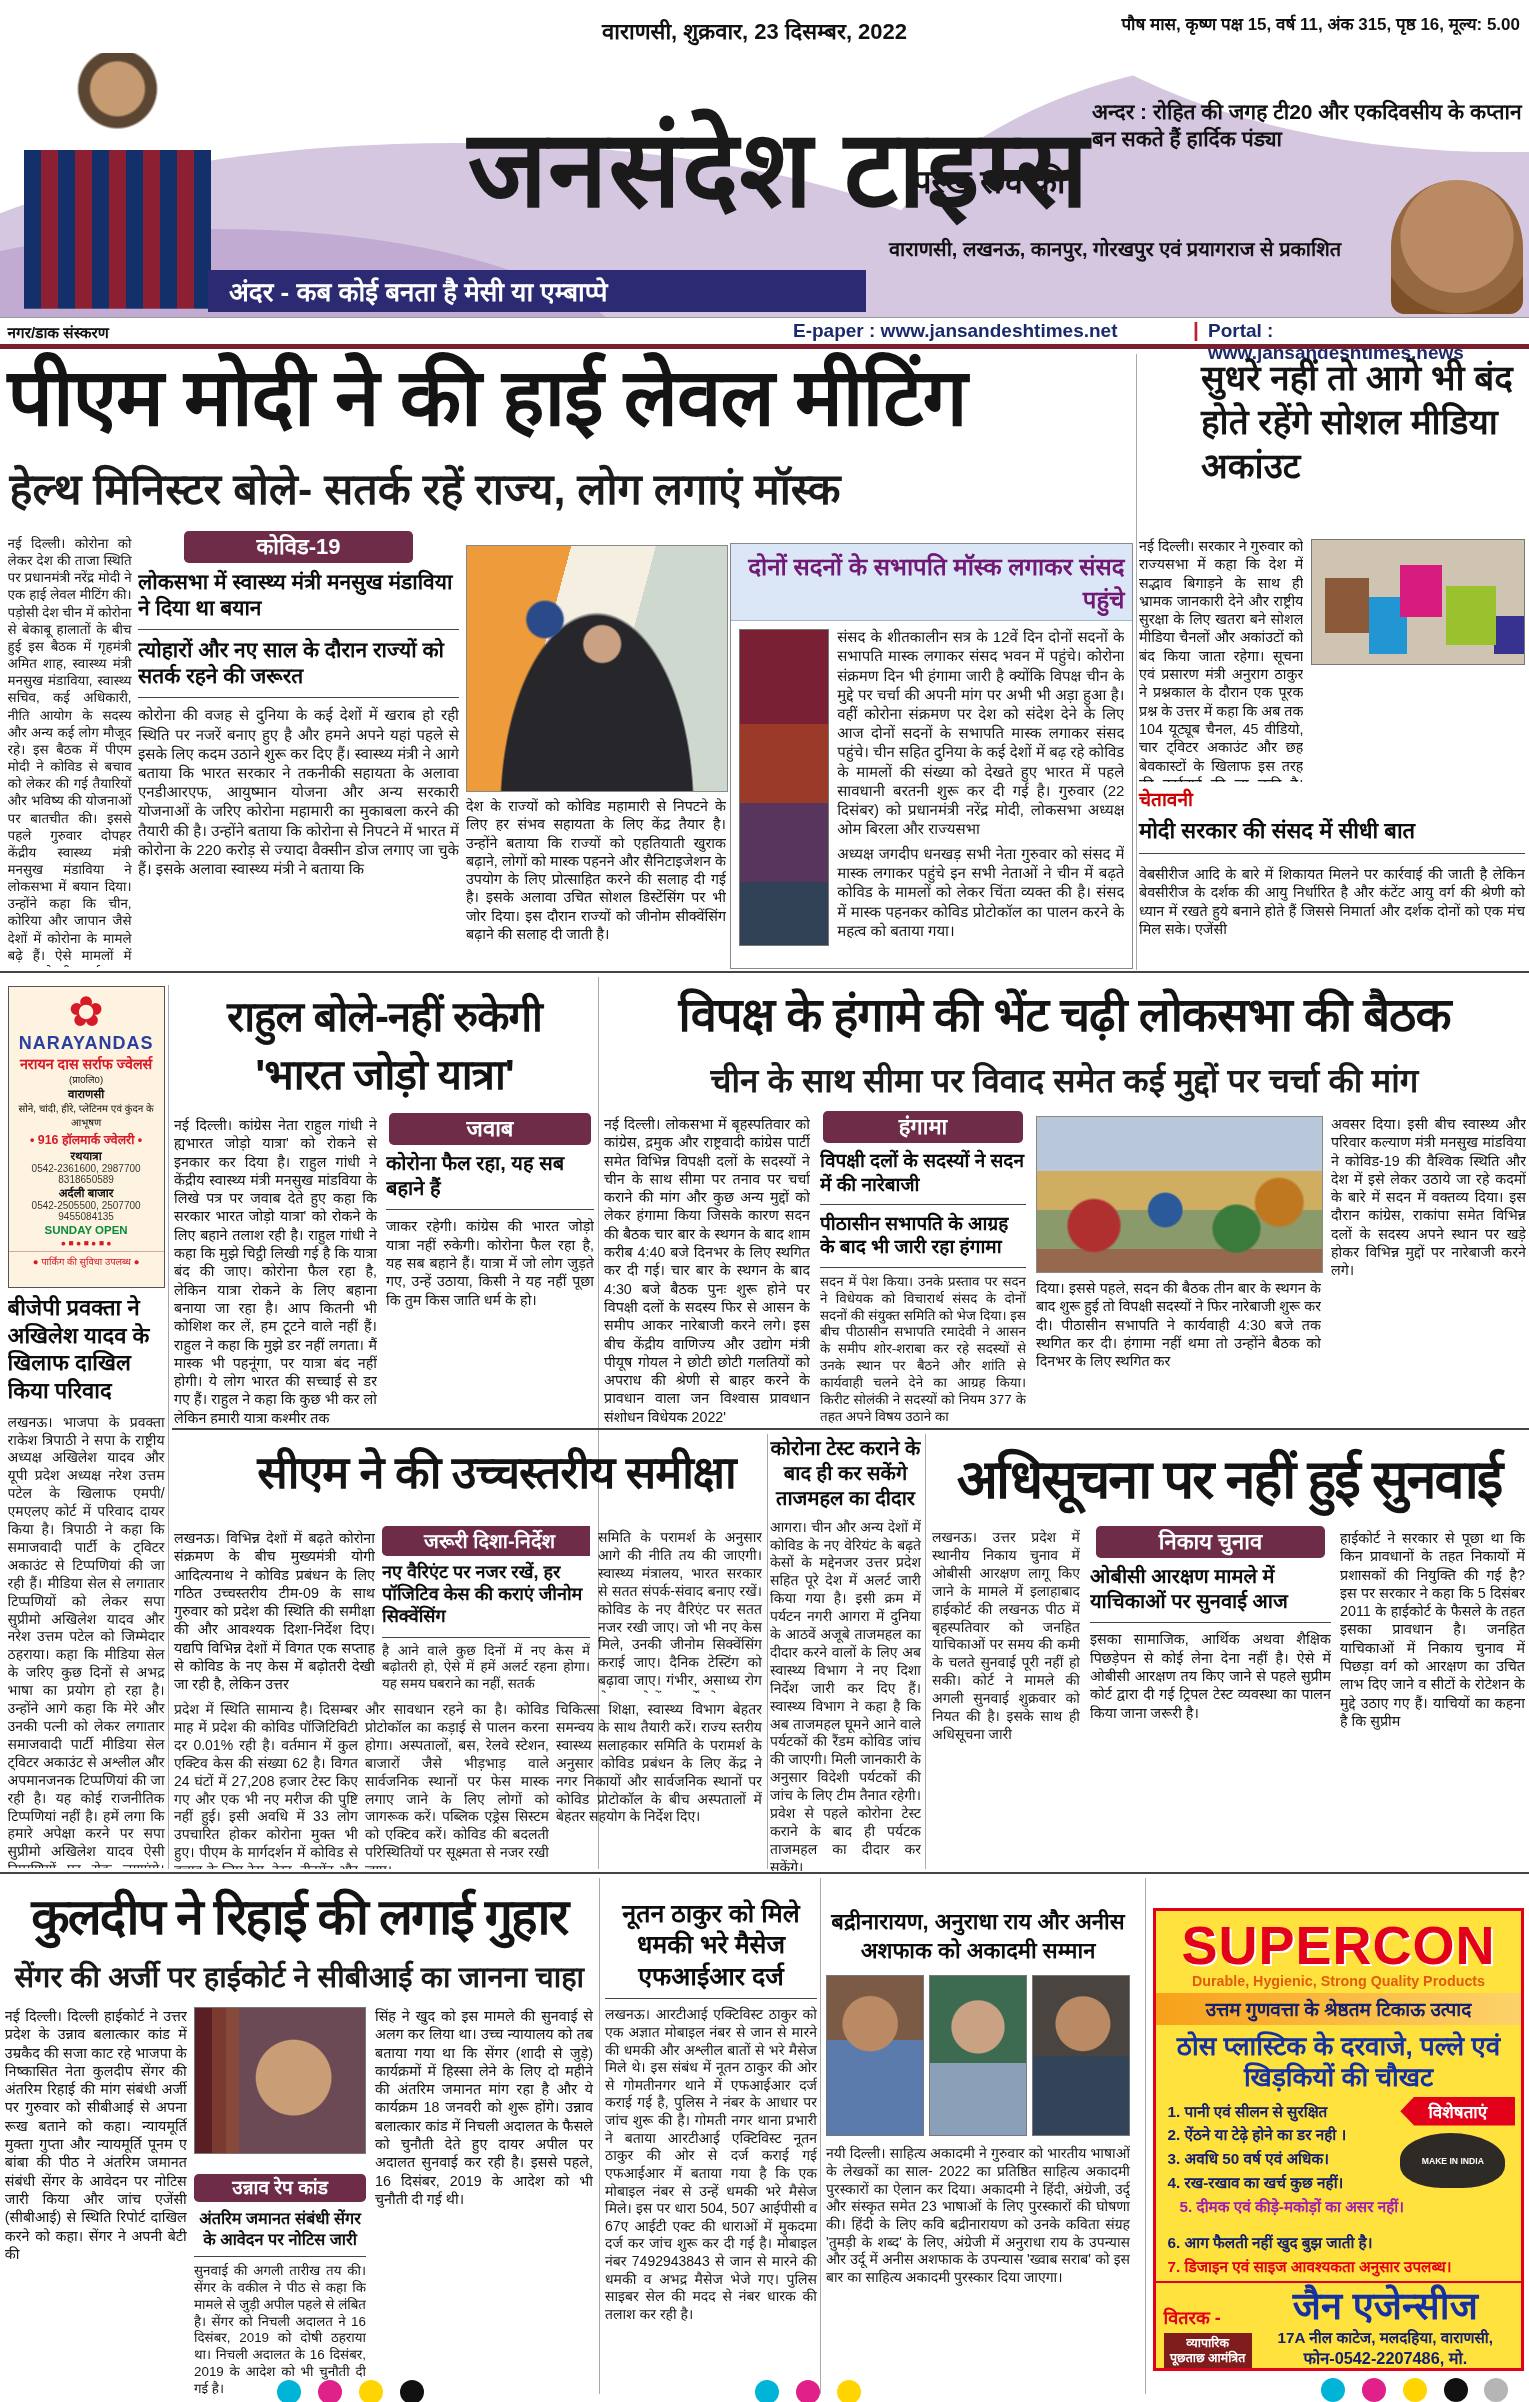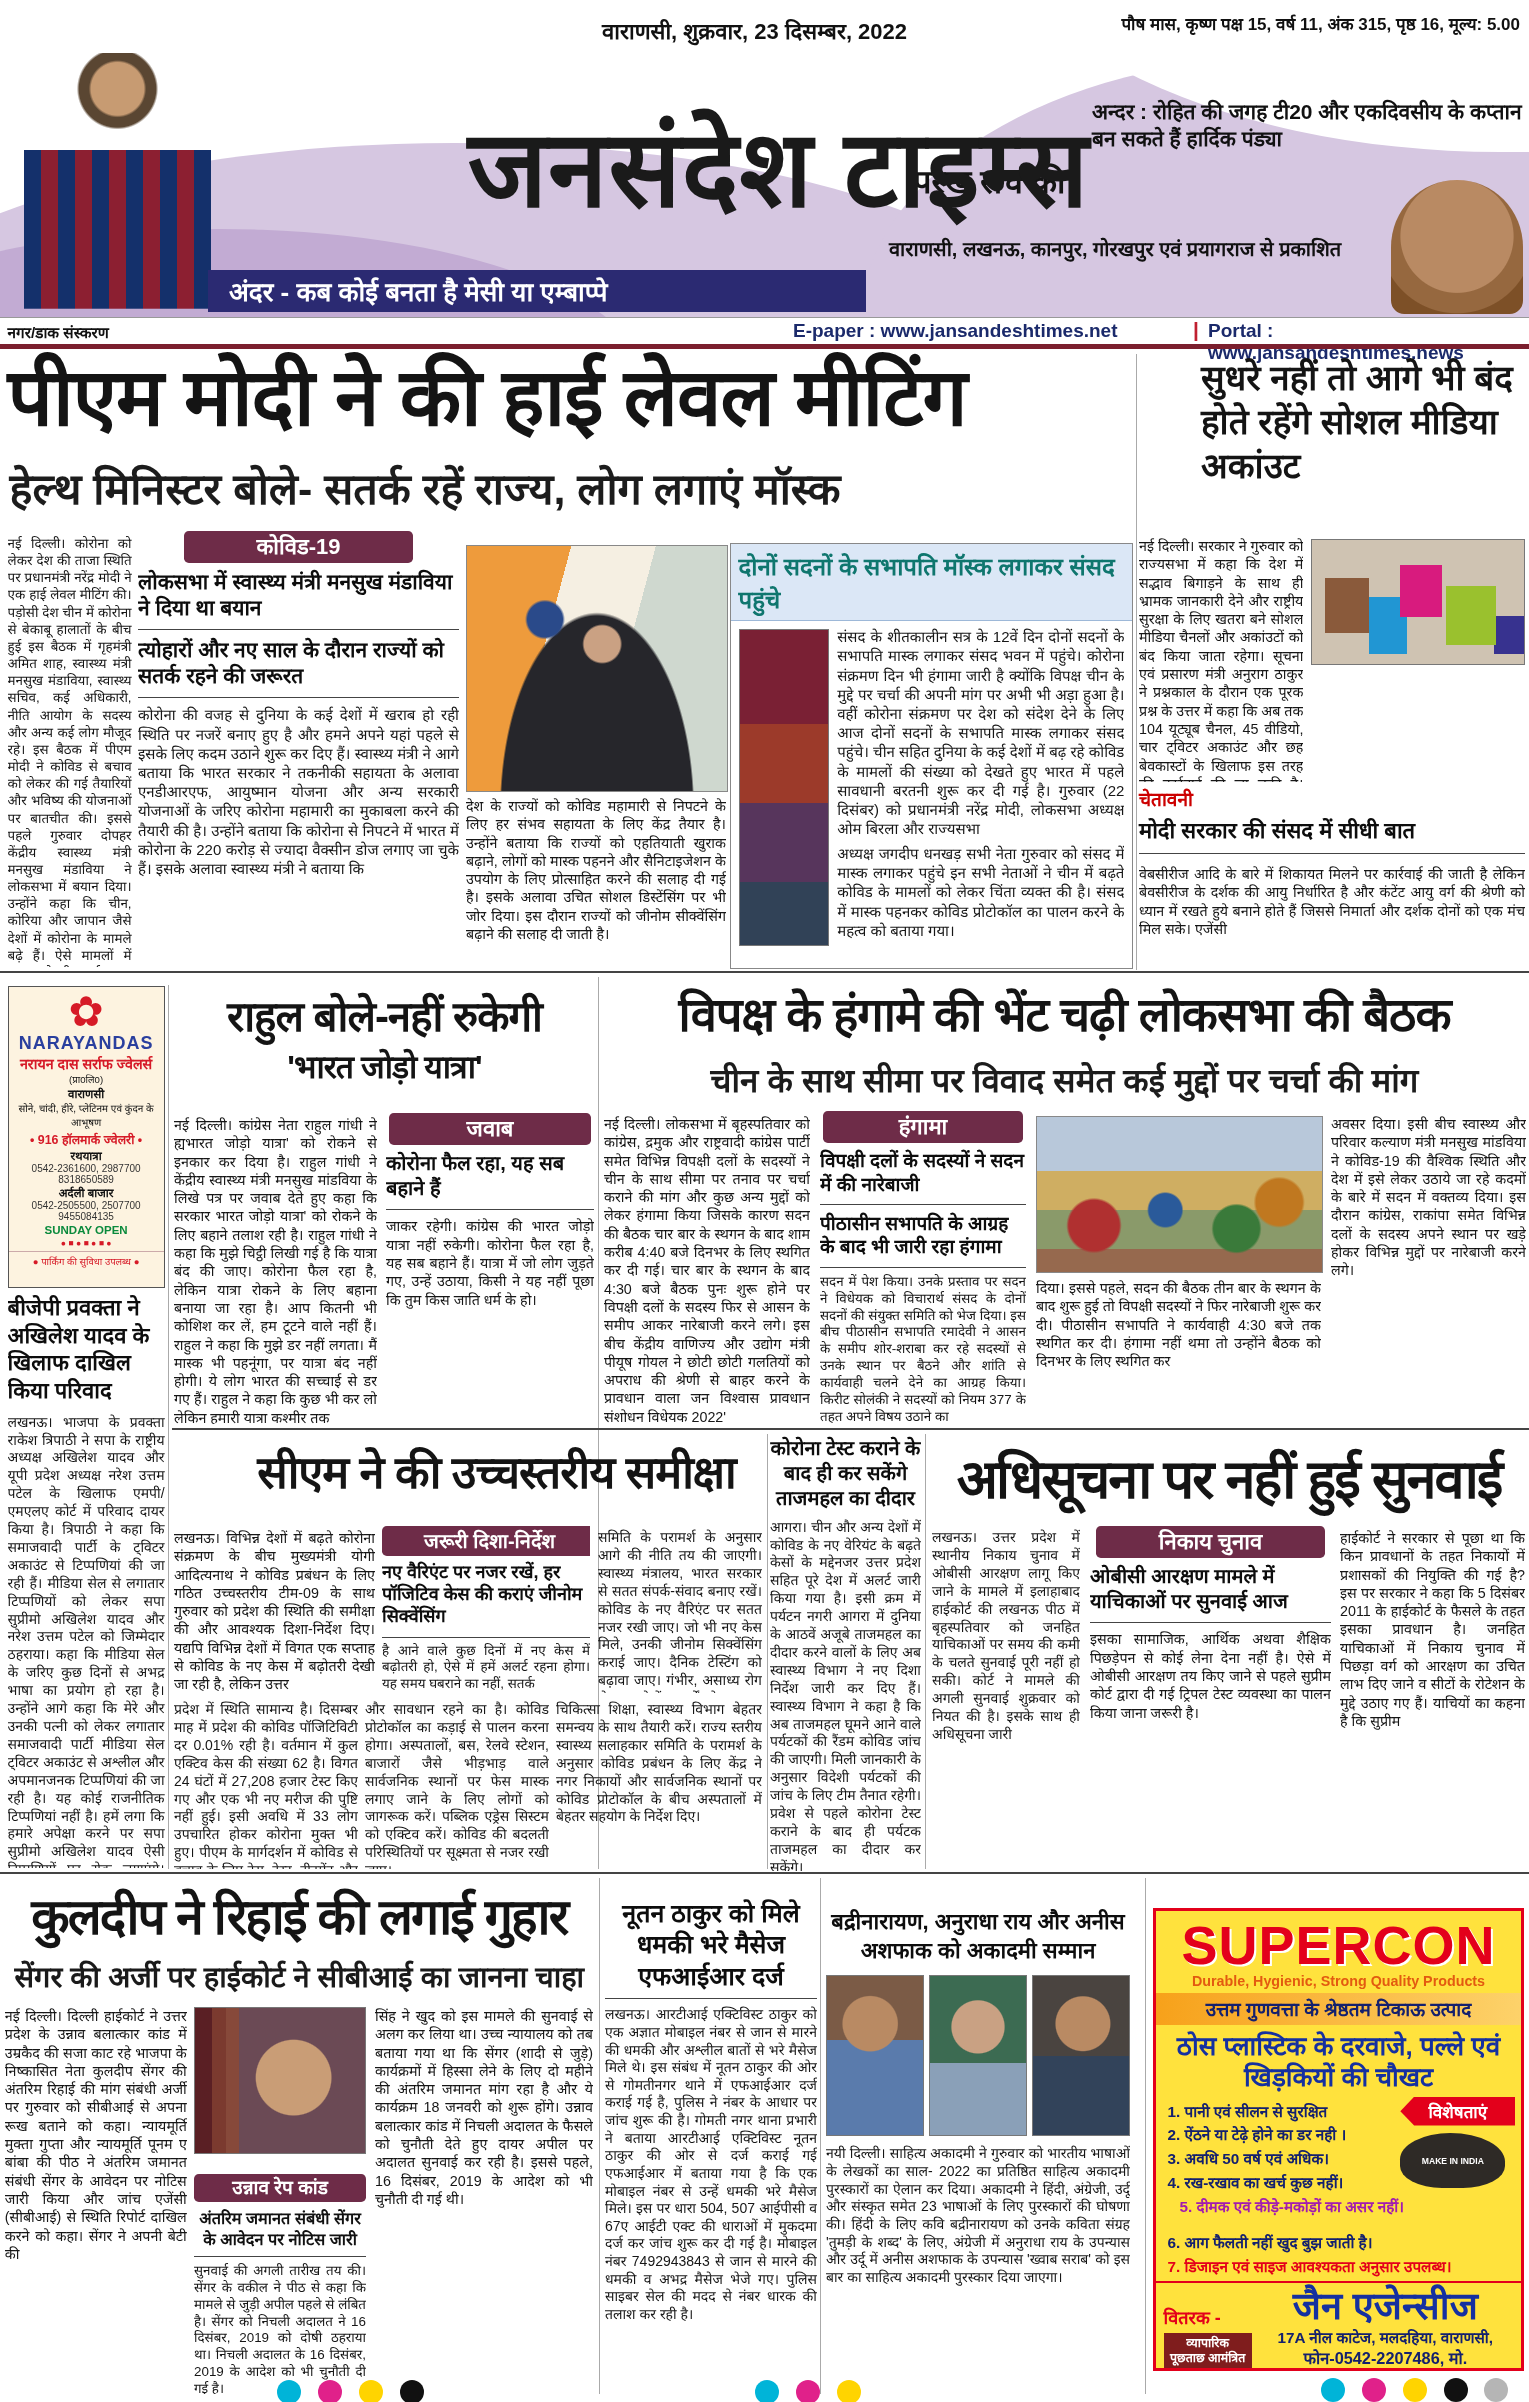--- a/index.html
+++ b/index.html
@@ -88,21 +88,21 @@
 
   <div class="abs photo" style="left:466px;top:545px;width:260px;height:245px;
               background:
                 radial-gradient(circle at 52% 40%, #caa183 0 9%, transparent 10%),
                 radial-gradient(circle at 30% 30%, #2a4a8a 0 7%, transparent 8%),
                 radial-gradient(ellipse at 50% 108%, #26262b 0 52%, transparent 53%),
                 linear-gradient(105deg,#ee9b3c 0 32%,#f5efe2 32% 58%,#cfd8cf 58% 100%);"></div>
   <div class="abs body15" style="left:466px;top:797px;width:260px;height:170px;">देश के राज्यों को कोविड महामारी से निपटने के लिए हर संभव सहायता के लिए केंद्र तैयार है। उन्होंने बताया कि राज्यों को एहतियाती खुराक बढ़ाने, लोगों को मास्क पहनने और सैनिटाइजेशन के उपयोग के लिए प्रोत्साहित करने की सलाह दी गई है। इसके अलावा उचित सोशल डिस्टेंसिंग पर भी जोर दिया। इस दौरान राज्यों को जीनोम सीक्वेंसिंग बढ़ाने की सलाह दी जाती है।</div>
 
   <div class="abs" style="left:730px;top:543px;width:403px;height:426px;border:1px solid #888;box-sizing:border-box;overflow:hidden;">
-    <div class="b" style="background:#dbe7f6;color:#0f766e;font-size:24px;padding:4.8px 7.6px;border-bottom:1.9px solid #9db8d8;">दोनों सदनों के सभापति मॉस्क लगाकर संसद पहुंचे</div>
+    <div class="b" style="background:#dbe7f6;color:#701a75;font-size:24px;padding:4.8px 7.6px;border-bottom:1.9px solid #9db8d8;text-align:right;">दोनों सदनों के सभापति मॉस्क लगाकर संसद पहुंचे</div>
     <div style="padding:6.7px 7.6px;">
       <div style="float:left;width:88px;height:315px;margin:1.9px 8.6px 3.8px 0;border:1px solid #777;
                   background:linear-gradient(180deg,#7a2034 0 30%,#9c3a2a 30% 55%,#57355c 55% 80%,#314257 80%);"></div>
       <div class="body15" style="font-size:15px;">संसद के शीतकालीन सत्र के 12वें दिन दोनों सदनों के सभापति मास्क लगाकर संसद भवन में पहुंचे। कोरोना संक्रमण दिन भी हंगामा जारी है क्योंकि विपक्ष चीन के मुद्दे पर चर्चा की अपनी मांग पर अभी भी अड़ा हुआ है। वहीं कोरोना संक्रमण पर देश को संदेश देने के लिए आज दोनों सदनों के सभापति मास्क लगाकर संसद पहुंचे। चीन सहित दुनिया के कई देशों में बढ़ रहे कोविड के मामलों की संख्या को देखते हुए भारत में पहले सावधानी बरतनी शुरू कर दी गई है। गुरुवार (22 दिसंबर) को प्रधानमंत्री नरेंद्र मोदी, लोकसभा अध्यक्ष ओम बिरला और राज्यसभा</div>
       <div class="body15" style="font-size:15px;margin-top:5.7px;">अध्यक्ष जगदीप धनखड़ सभी नेता गुरुवार को संसद में मास्क लगाकर पहुंचे इन सभी नेताओं ने चीन में बढ़ते कोविड के मामलों को लेकर चिंता व्यक्त की है। संसद में मास्क पहनकर कोविड प्रोटोकॉल का पालन करने के महत्व को बताया गया।</div>
     </div>
   </div>
 
   <div class="abs hl" style="left:1201px;top:356px;width:325px;font-size:35px;font-weight:800;line-height:1.25;letter-spacing:0;">सुधरे नहीं तो आगे भी बंद होते रहेंगे सोशल मीडिया अकांउट</div>
   <div class="abs" style="left:1139px;top:537px;width:386px;height:245px;overflow:hidden;">
@@ -141,21 +141,21 @@
     <div style="color:#d61a27;font-size:9.6px;margin-top:2.9px;border-top:1px solid #caa;padding-top:2.9px;">● पार्किंग की सुविधा उपलब्ध ●</div>
   </div>
 
   <div class="abs" style="left:7.6px;top:1294px;width:157px;height:574px;overflow:hidden;">
     <div class="b" style="font-size:22px;line-height:1.25;color:#0d0d0d;">बीजेपी प्रवक्ता ने अखिलेश यादव के खिलाफ दाखिल किया परिवाद</div>
     <div class="body15" style="margin-top:9.6px;font-size:14px;">लखनऊ। भाजपा के प्रवक्ता राकेश त्रिपाठी ने सपा के राष्ट्रीय अध्यक्ष अखिलेश यादव और यूपी प्रदेश अध्यक्ष नरेश उत्तम पटेल के खिलाफ एमपी/एमएलए कोर्ट में परिवाद दायर किया है। त्रिपाठी ने कहा कि समाजवादी पार्टी के ट्विटर अकाउंट से टिप्पणियां की जा रही हैं। मीडिया सेल से लगातार टिप्पणियों को लेकर सपा सुप्रीमो अखिलेश यादव और नरेश उत्तम पटेल को जिम्मेदार ठहराया। कहा कि मीडिया सेल के जरिए कुछ दिनों से अभद्र भाषा का प्रयोग हो रहा है। उन्होंने आगे कहा कि मेरे और उनकी पत्नी को लेकर लगातार समाजवादी पार्टी मीडिया सेल ट्विटर अकाउंट से अश्लील और अपमानजनक टिप्पणियां की जा रही है। यह कोई राजनीतिक टिप्पणियां नहीं है। हमें लगा कि हमारे अपेक्षा करने पर सपा सुप्रीमो अखिलेश यादव ऐसी टिप्पणियों पर रोक लगाएंगे। लेकिन अब पानी सर से ऊपर हो गया है। इसीलिए अब हमने न्याय पालिका की शरण ली है और न्याय पालिका ऐसे अपमानजनक और अश्लील बयान देने वालों को सजा देगा।</div>
   </div>
   <div class="abs vrule" style="left:168px;top:985px;height:884px;"></div>
 
   <div class="abs hl" style="left:174px;top:986px;width:421px;text-align:center;font-size:42px;font-weight:800;">राहुल बोले-नहीं रुकेगी</div>
-  <div class="abs hl" style="left:174px;top:1044px;width:421px;text-align:center;font-size:32px;font-weight:800;">'भारत जोड़ो यात्रा'</div>
+  <div class="abs hl" style="left:174px;top:1044px;width:421px;text-align:center;font-size:42px;font-weight:800;">'भारत जोड़ो यात्रा'</div>
   <div class="abs body15" style="left:174px;top:1116px;width:203px;height:308px;">नई दिल्ली। कांग्रेस नेता राहुल गांधी ने ह्यभारत जोड़ो यात्रा' को रोकने से इनकार कर दिया है। राहुल गांधी ने केंद्रीय स्वास्थ्य मंत्री मनसुख मांडविया के लिखे पत्र पर जवाब देते हुए कहा कि सरकार भारत जोड़ो यात्रा' को रोकने के लिए बहाने तलाश रही है। राहुल गांधी ने कहा कि मुझे चिट्ठी लिखी गई है कि यात्रा बंद की जाए। कोरोना फैल रहा है, लेकिन यात्रा रोकने के लिए बहाना बनाया जा रहा है। आप कितनी भी कोशिश कर लें, हम टूटने वाले नहीं हैं। राहुल ने कहा कि मुझे डर नहीं लगता। मैं मास्क भी पहनूंगा, पर यात्रा बंद नहीं होगी। ये लोग भारत की सच्चाई से डर गए हैं। राहुल ने कहा कि कुछ भी कर लो लेकिन हमारी यात्रा कश्मीर तक</div>
   <div class="abs" style="left:386px;top:1113px;width:208px;height:312px;overflow:hidden;">
     <div style="text-align:center;">
       <span class="kicker" style="display:inline-block;width:182px;">जवाब</span>
     </div>
     <div class="boxsub" style="font-size:20px;">कोरोना फैल रहा, यह सब बहाने हैं</div>
     <div class="body15" style="margin-top:7.6px;">जाकर रहेगी। कांग्रेस की भारत जोड़ो यात्रा नहीं रुकेगी। कोरोना फैल रहा है, यह सब बहाने हैं। यात्रा में जो लोग जुड़ते गए, उन्हें उठाया, किसी ने यह नहीं पूछा कि तुम किस जाति धर्म के हो।</div>
   </div>
   <div class="abs vrule" style="left:598px;top:977px;height:892px;"></div>
 

